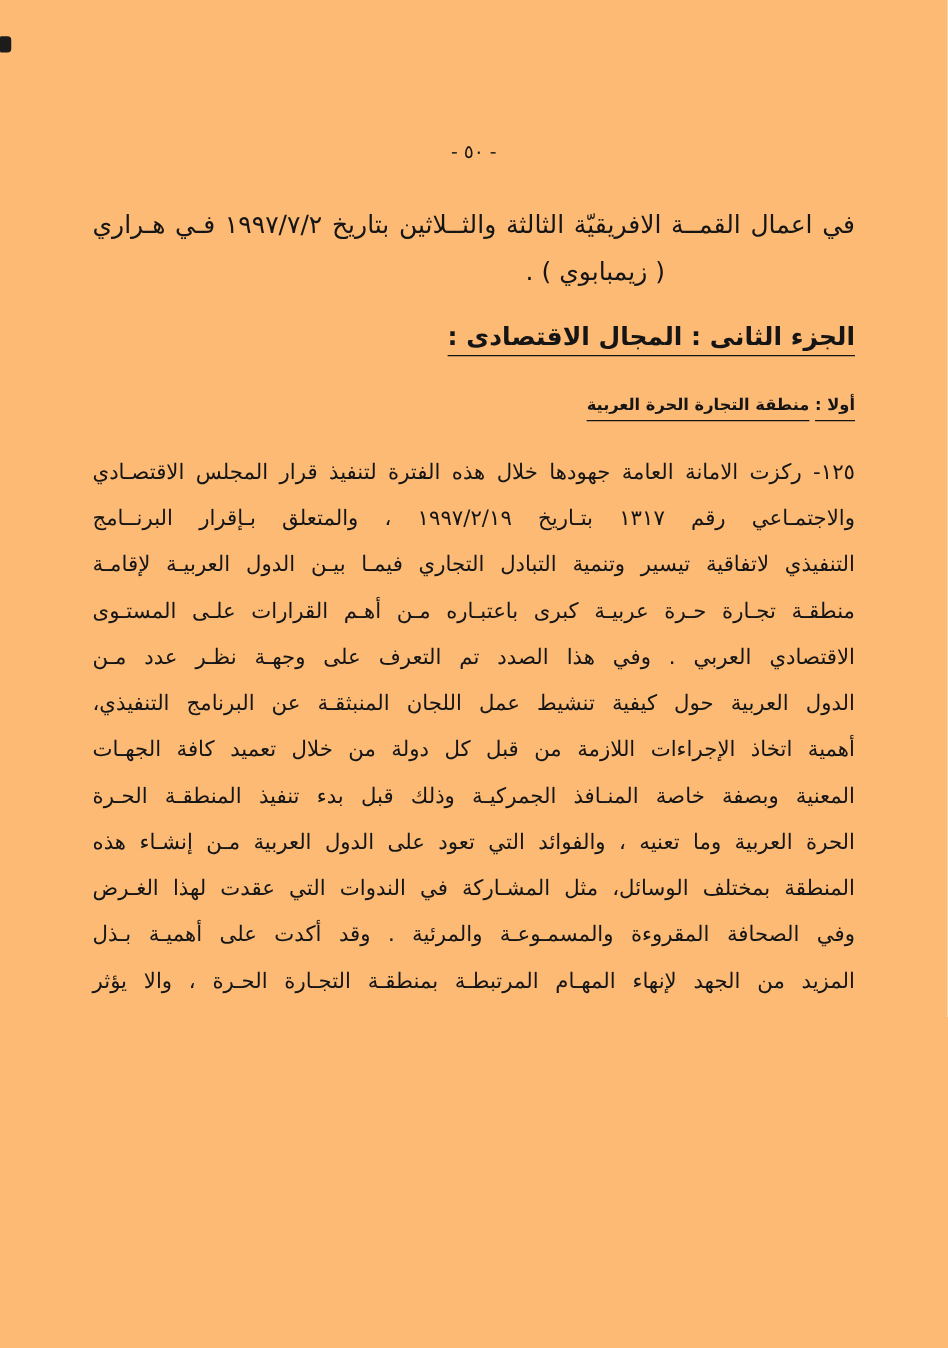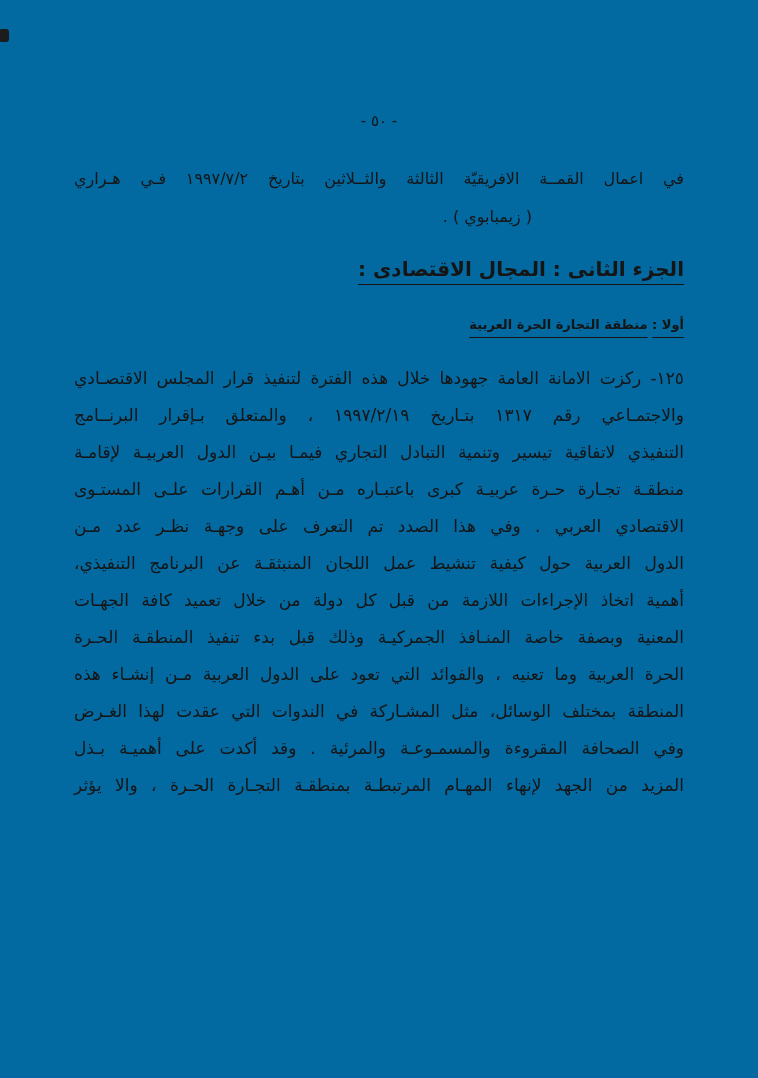--- a/index.html
+++ b/index.html
@@ -6,41 +6,41 @@
   html, body { background:#ffffff; }
   body {
     width:758px; height:1078px;
     position:relative; overflow:hidden;
     font-family:"DejaVu Sans", sans-serif;
     color:#151515;
     -webkit-font-smoothing:antialiased;
   }
   .page {
     position:absolute; inset:0;
-    background:#0369a1;
+    background:#fdba74;
   }
   .scan-artifact {
     position:absolute; left:0; top:29px;
     width:9px; height:13px;
     background:#1c1c1c; border-radius:1px 3px 3px 1px;
   }
   .content {
     position:absolute; left:74px; right:74px; top:0;
     direction:rtl;
   }
   .page-number {
     margin-top:112px;
     text-align:center;
     font-size:15px;
     letter-spacing:2px;
     direction:rtl;
   }
   .intro {
     margin-top:30px;
-    font-size:16px;
+    font-size:20px;
     line-height:38px;
   }
   .jline {
     direction:rtl;
     text-align:justify;
     text-align-last:justify;
   }
   .rline {
     direction:rtl;
   }

